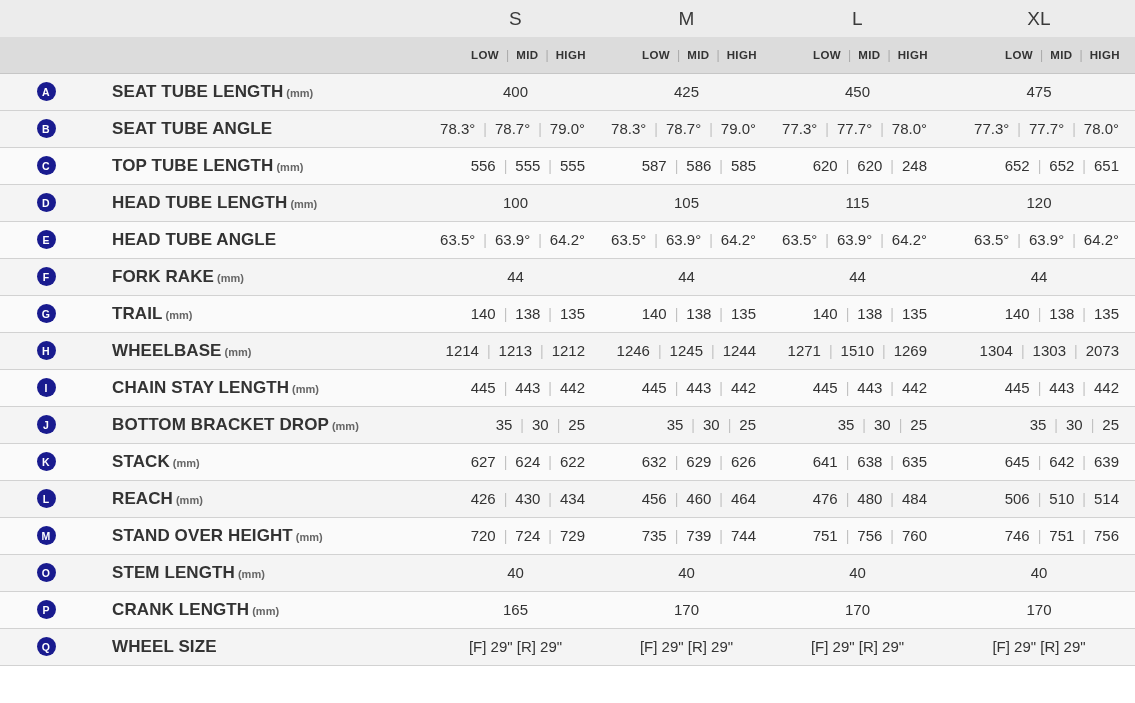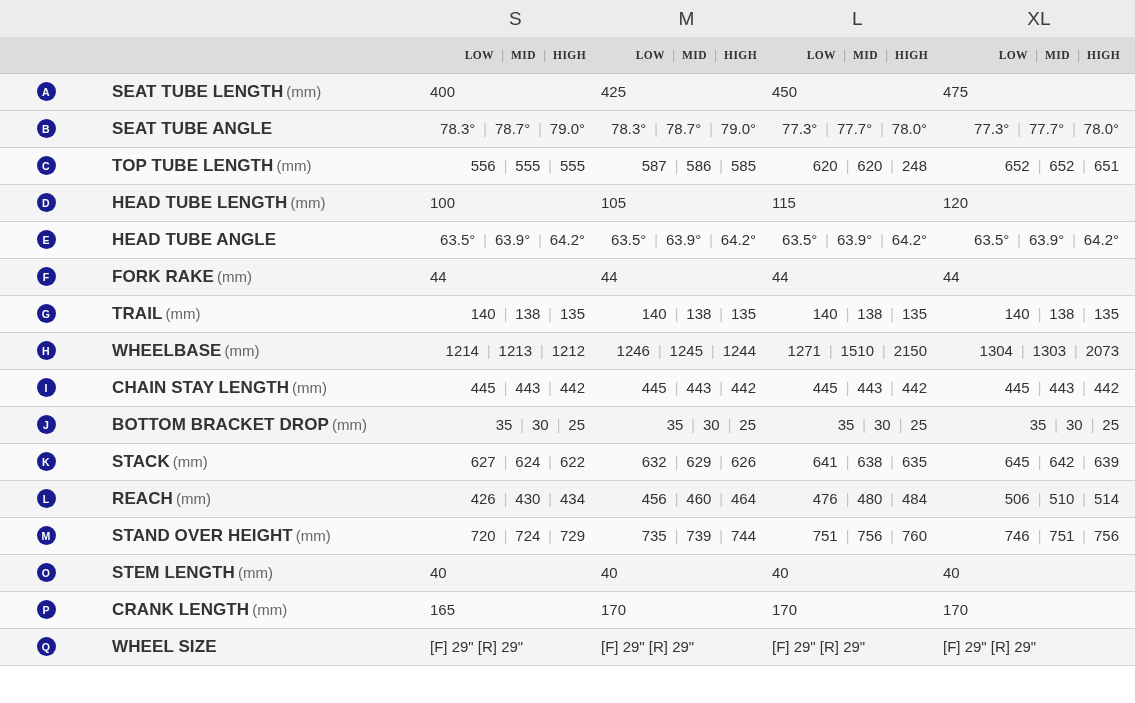--- a/index.html
+++ b/index.html
@@ -55,21 +55,20 @@
     align-items: center;
     justify-content: flex-end;
     gap: 0;
   }
   .variant-inner .vlabel {
     font-size: 11.5px;
     font-weight: bold;
     color: #333333;
     letter-spacing: 0.4px;
     padding: 0 7px;
-    font-family: Liberation Serif, serif;
   }
   .variant-inner .vsep {
     color: #a9a9a9;
     font-size: 12px;
     font-weight: 400;
   }
 
   
   .data-row {
     height: 37px;
@@ -110,22 +109,22 @@
     vertical-align: middle;
     white-space: nowrap;
   }
   .metric-name {
     font-size: 17px;
     font-weight: bold;
     color: #333333;
     letter-spacing: 0.1px;
   }
   .metric-unit {
-    font-size: 15px;
-    font-weight: normal;
+    font-size: 11px;
+    font-weight: bold;
     color: #666666;
     margin-left: 3px;
   }
 
   
   .val-cell {
     vertical-align: middle;
     padding: 0;
   }
   .triple {
@@ -138,21 +137,21 @@
     font-size: 15px;
     color: #333333;
     padding: 0 8px;
     white-space: nowrap;
   }
   .triple .sep {
     color: #c2c2c2;
     font-size: 14px;
   }
   .single {
-    text-align: left;
+    text-align: center;
     font-size: 15px;
     color: #333333;
     white-space: nowrap;
   }
 </style>
 </head>
 <body>
 
 <table class="geo-table">
   <colgroup>
@@ -442,21 +441,21 @@
             <span class="sep">|</span>
             <span class="v">1244</span>
           </div>
         </td>
         <td class="val-cell">
           <div class="triple">
             <span class="v">1271</span>
             <span class="sep">|</span>
             <span class="v">1510</span>
             <span class="sep">|</span>
-            <span class="v">2150</span>
+            <span class="v">1269</span>
           </div>
         </td>
         <td class="val-cell">
           <div class="triple">
             <span class="v">1304</span>
             <span class="sep">|</span>
             <span class="v">1303</span>
             <span class="sep">|</span>
             <span class="v">2073</span>
           </div>

